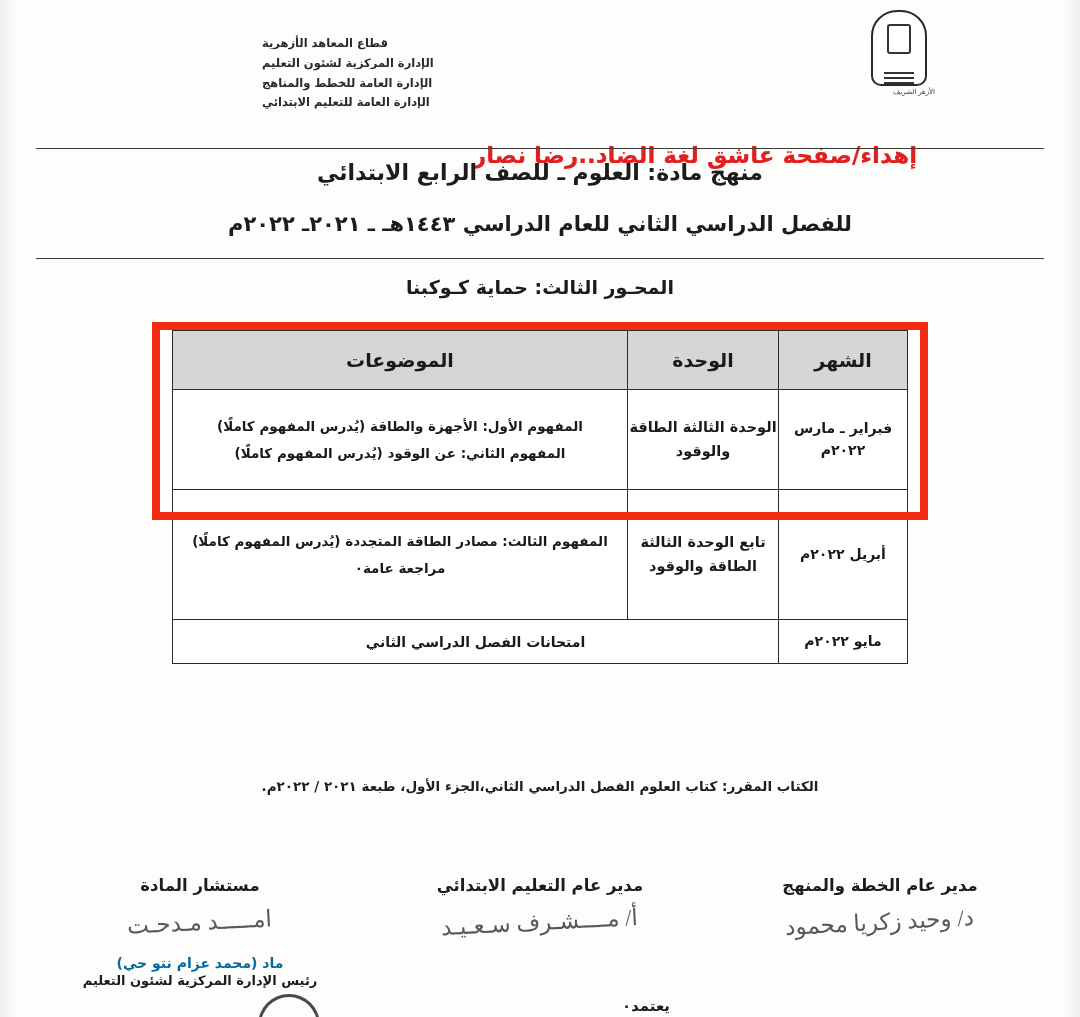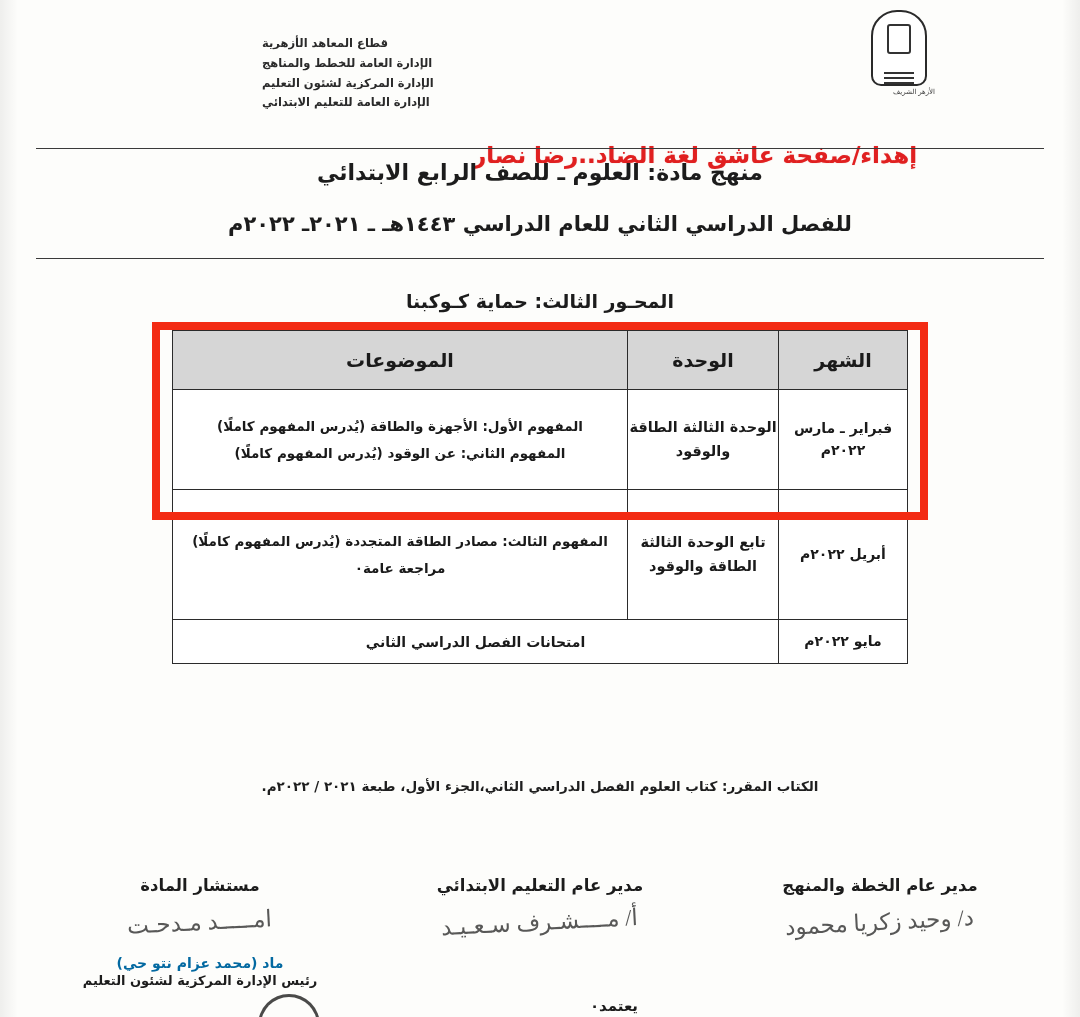--- a/index.html
+++ b/index.html
@@ -140,21 +140,20 @@
   .title-3 {
     position: absolute;
     top: 276px;
     left: 0; right: 0;
     text-align: center;
     font-family: "DejaVu Sans", sans-serif;
     font-size: 19px;
     font-weight: bold;
     color: #1c1c1c;
     letter-spacing: 1px;
-    margin-top: 14px;
   }
 
   
   .table-wrap {
     position: absolute;
     top: 330px;
     right: 172px;
     left: 172px;
   }
   table.plan {
@@ -272,21 +271,21 @@
   .sign-name {
     font-family: "DejaVu Sans", sans-serif;
     font-size: 14px;
     font-weight: bold;
     color: #0369a1;
     white-space: nowrap;
   }
   .approve {
     position: absolute;
     bottom: 2px;
-    right: 442px;
+    right: 410px;
     font-family: "DejaVu Sans", sans-serif;
     font-size: 15px;
     font-weight: bold;
     color: #1c1c1c;
   }
   .stamp-blob {
     position: absolute;
     bottom: -8px;
     right: 760px;
     width: 56px;
@@ -312,22 +311,22 @@
 
   <div class="header">
 
     <div class="logo">
       <div class="crest"></div>
       <div class="crest-label">الأزهر الشريف</div>
     </div>
 
     <div class="org-lines">
       <div>قطاع المعاهد الأزهرية</div>
+      <div>الإدارة المركزية لشئون التعليم</div>
       <div>الإدارة العامة للخطط والمناهج</div>
-      <div>الإدارة المركزية لشئون التعليم</div>
       <div>الإدارة العامة للتعليم الابتدائي</div>
     </div>
 
     <div class="watermark">إهداء/صفحة عاشق لغة الضاد..رضا نصار</div>
   </div>
 
   <div class="rule rule-1"></div>
   <div class="rule rule-2"></div>
 
   <div class="title-1">منهج مادة: العلوم ـ للصف الرابع الابتدائي</div>

